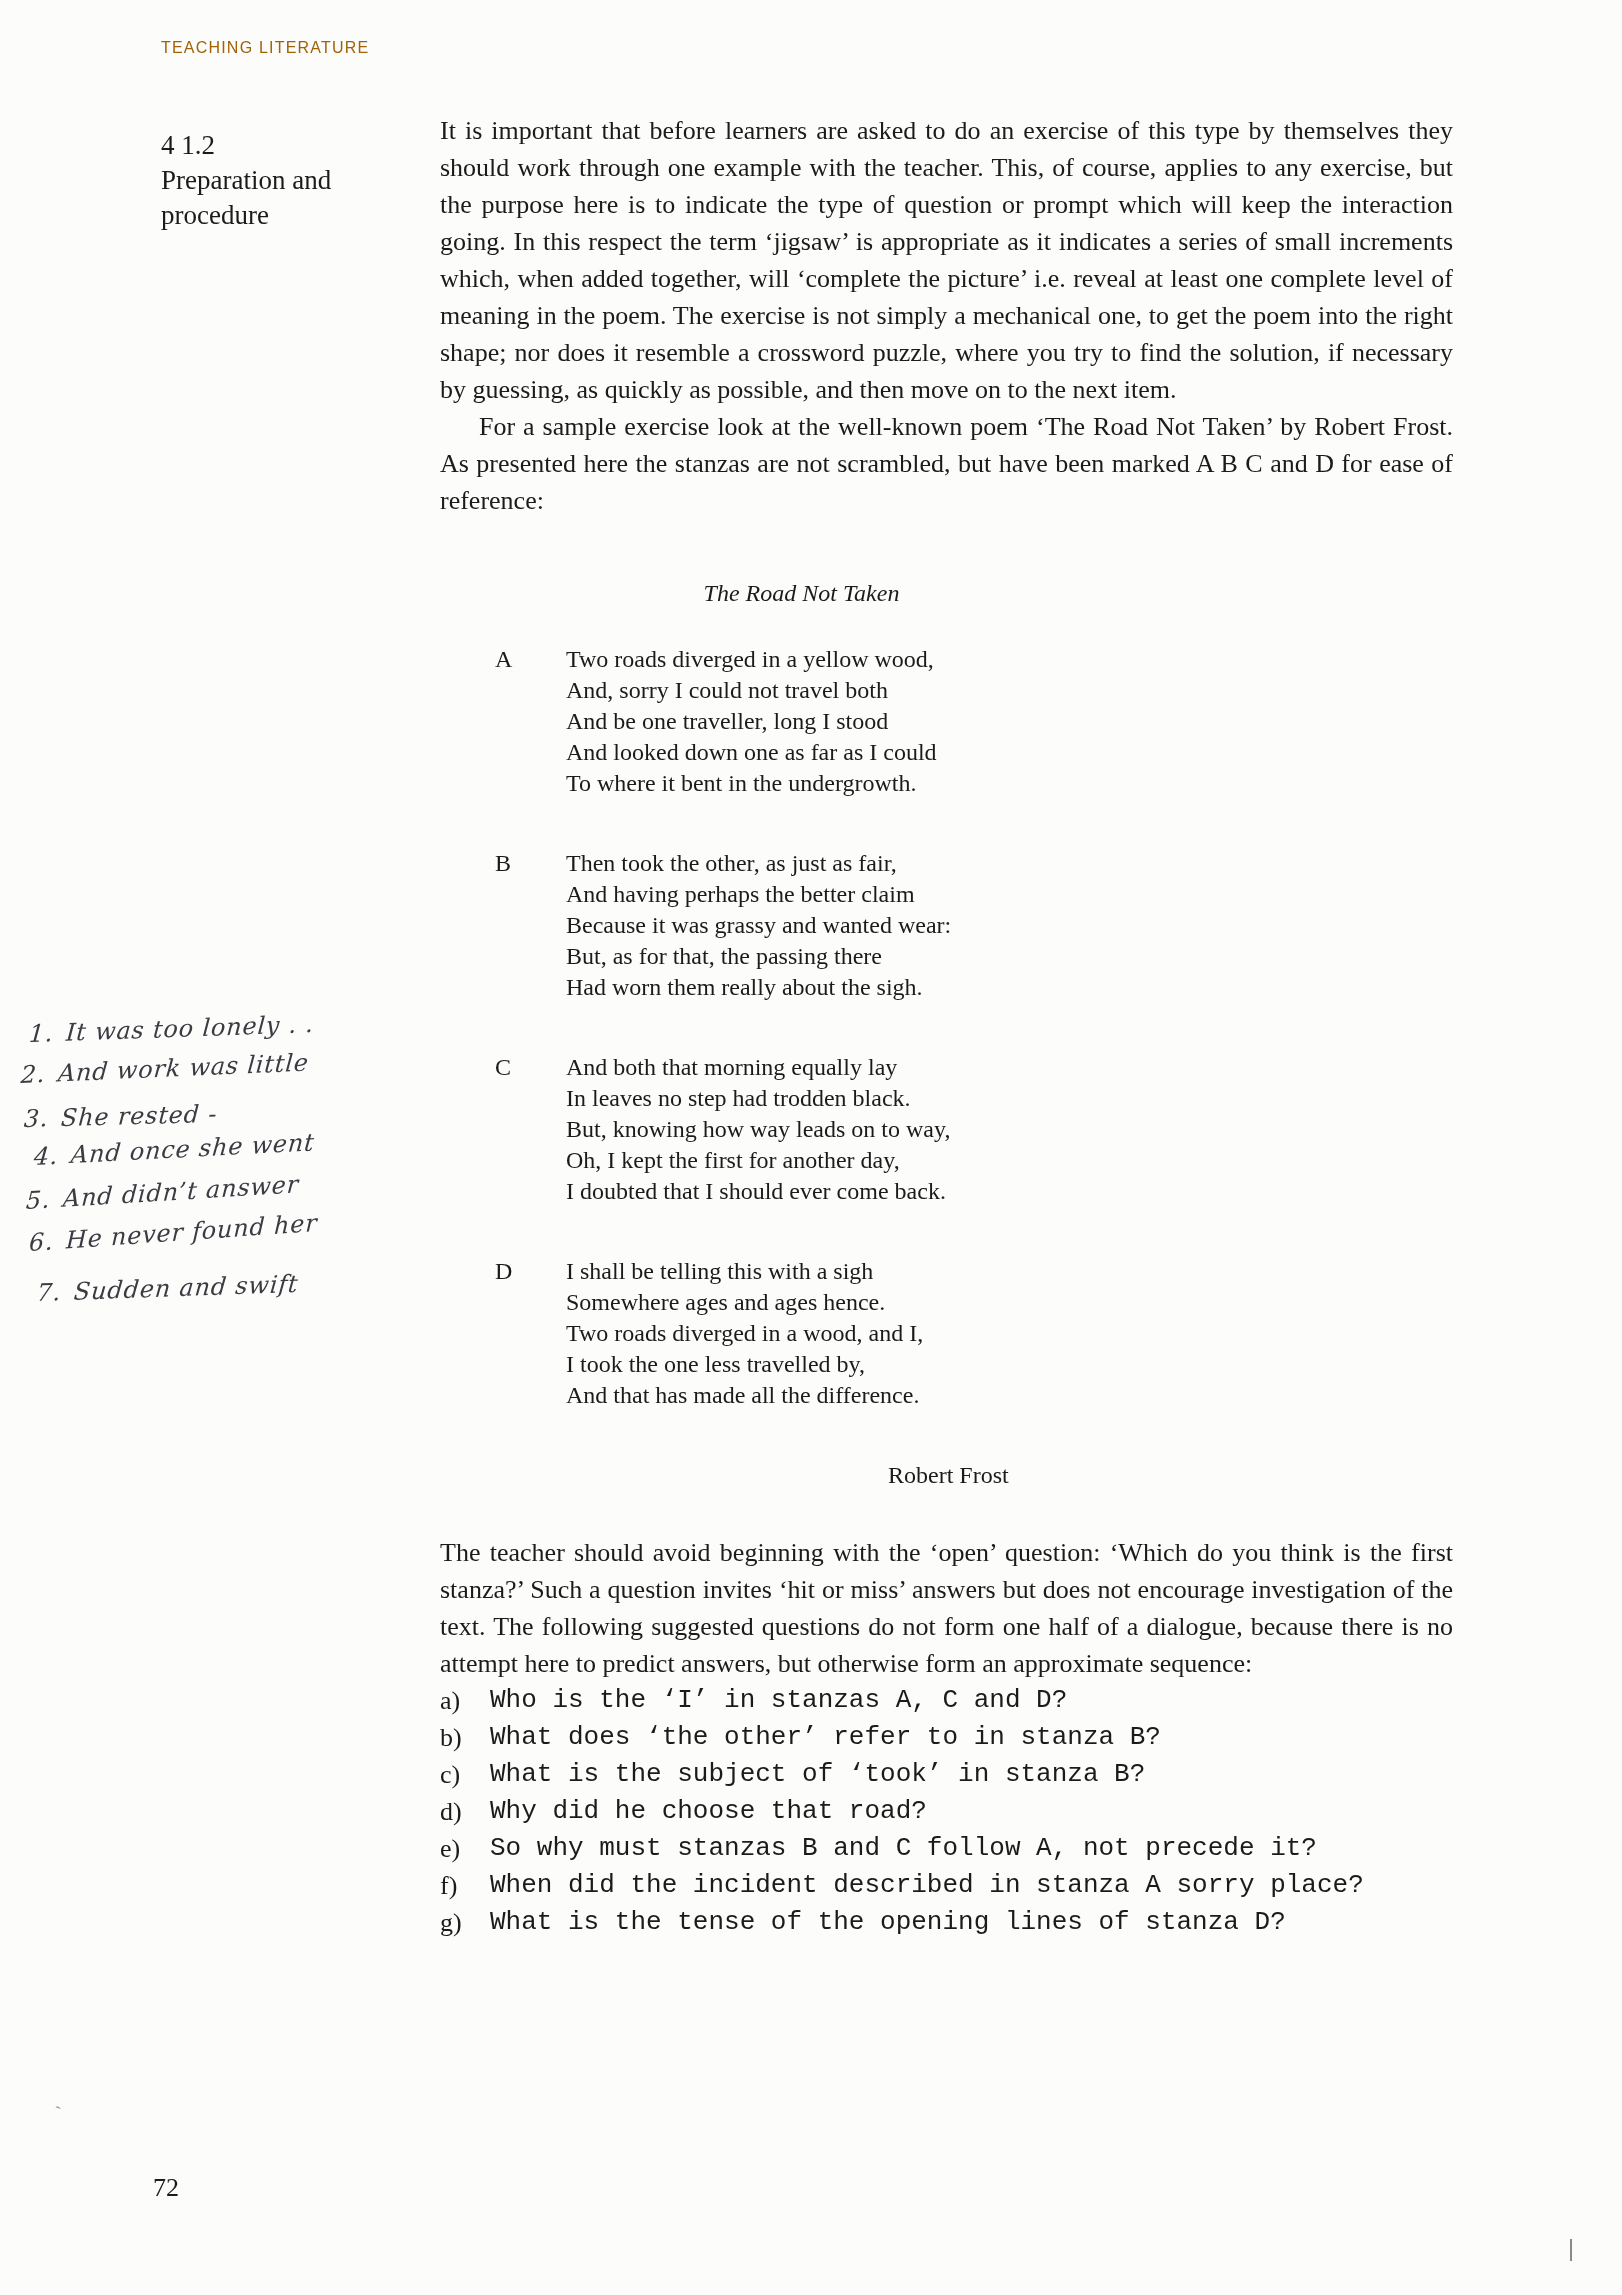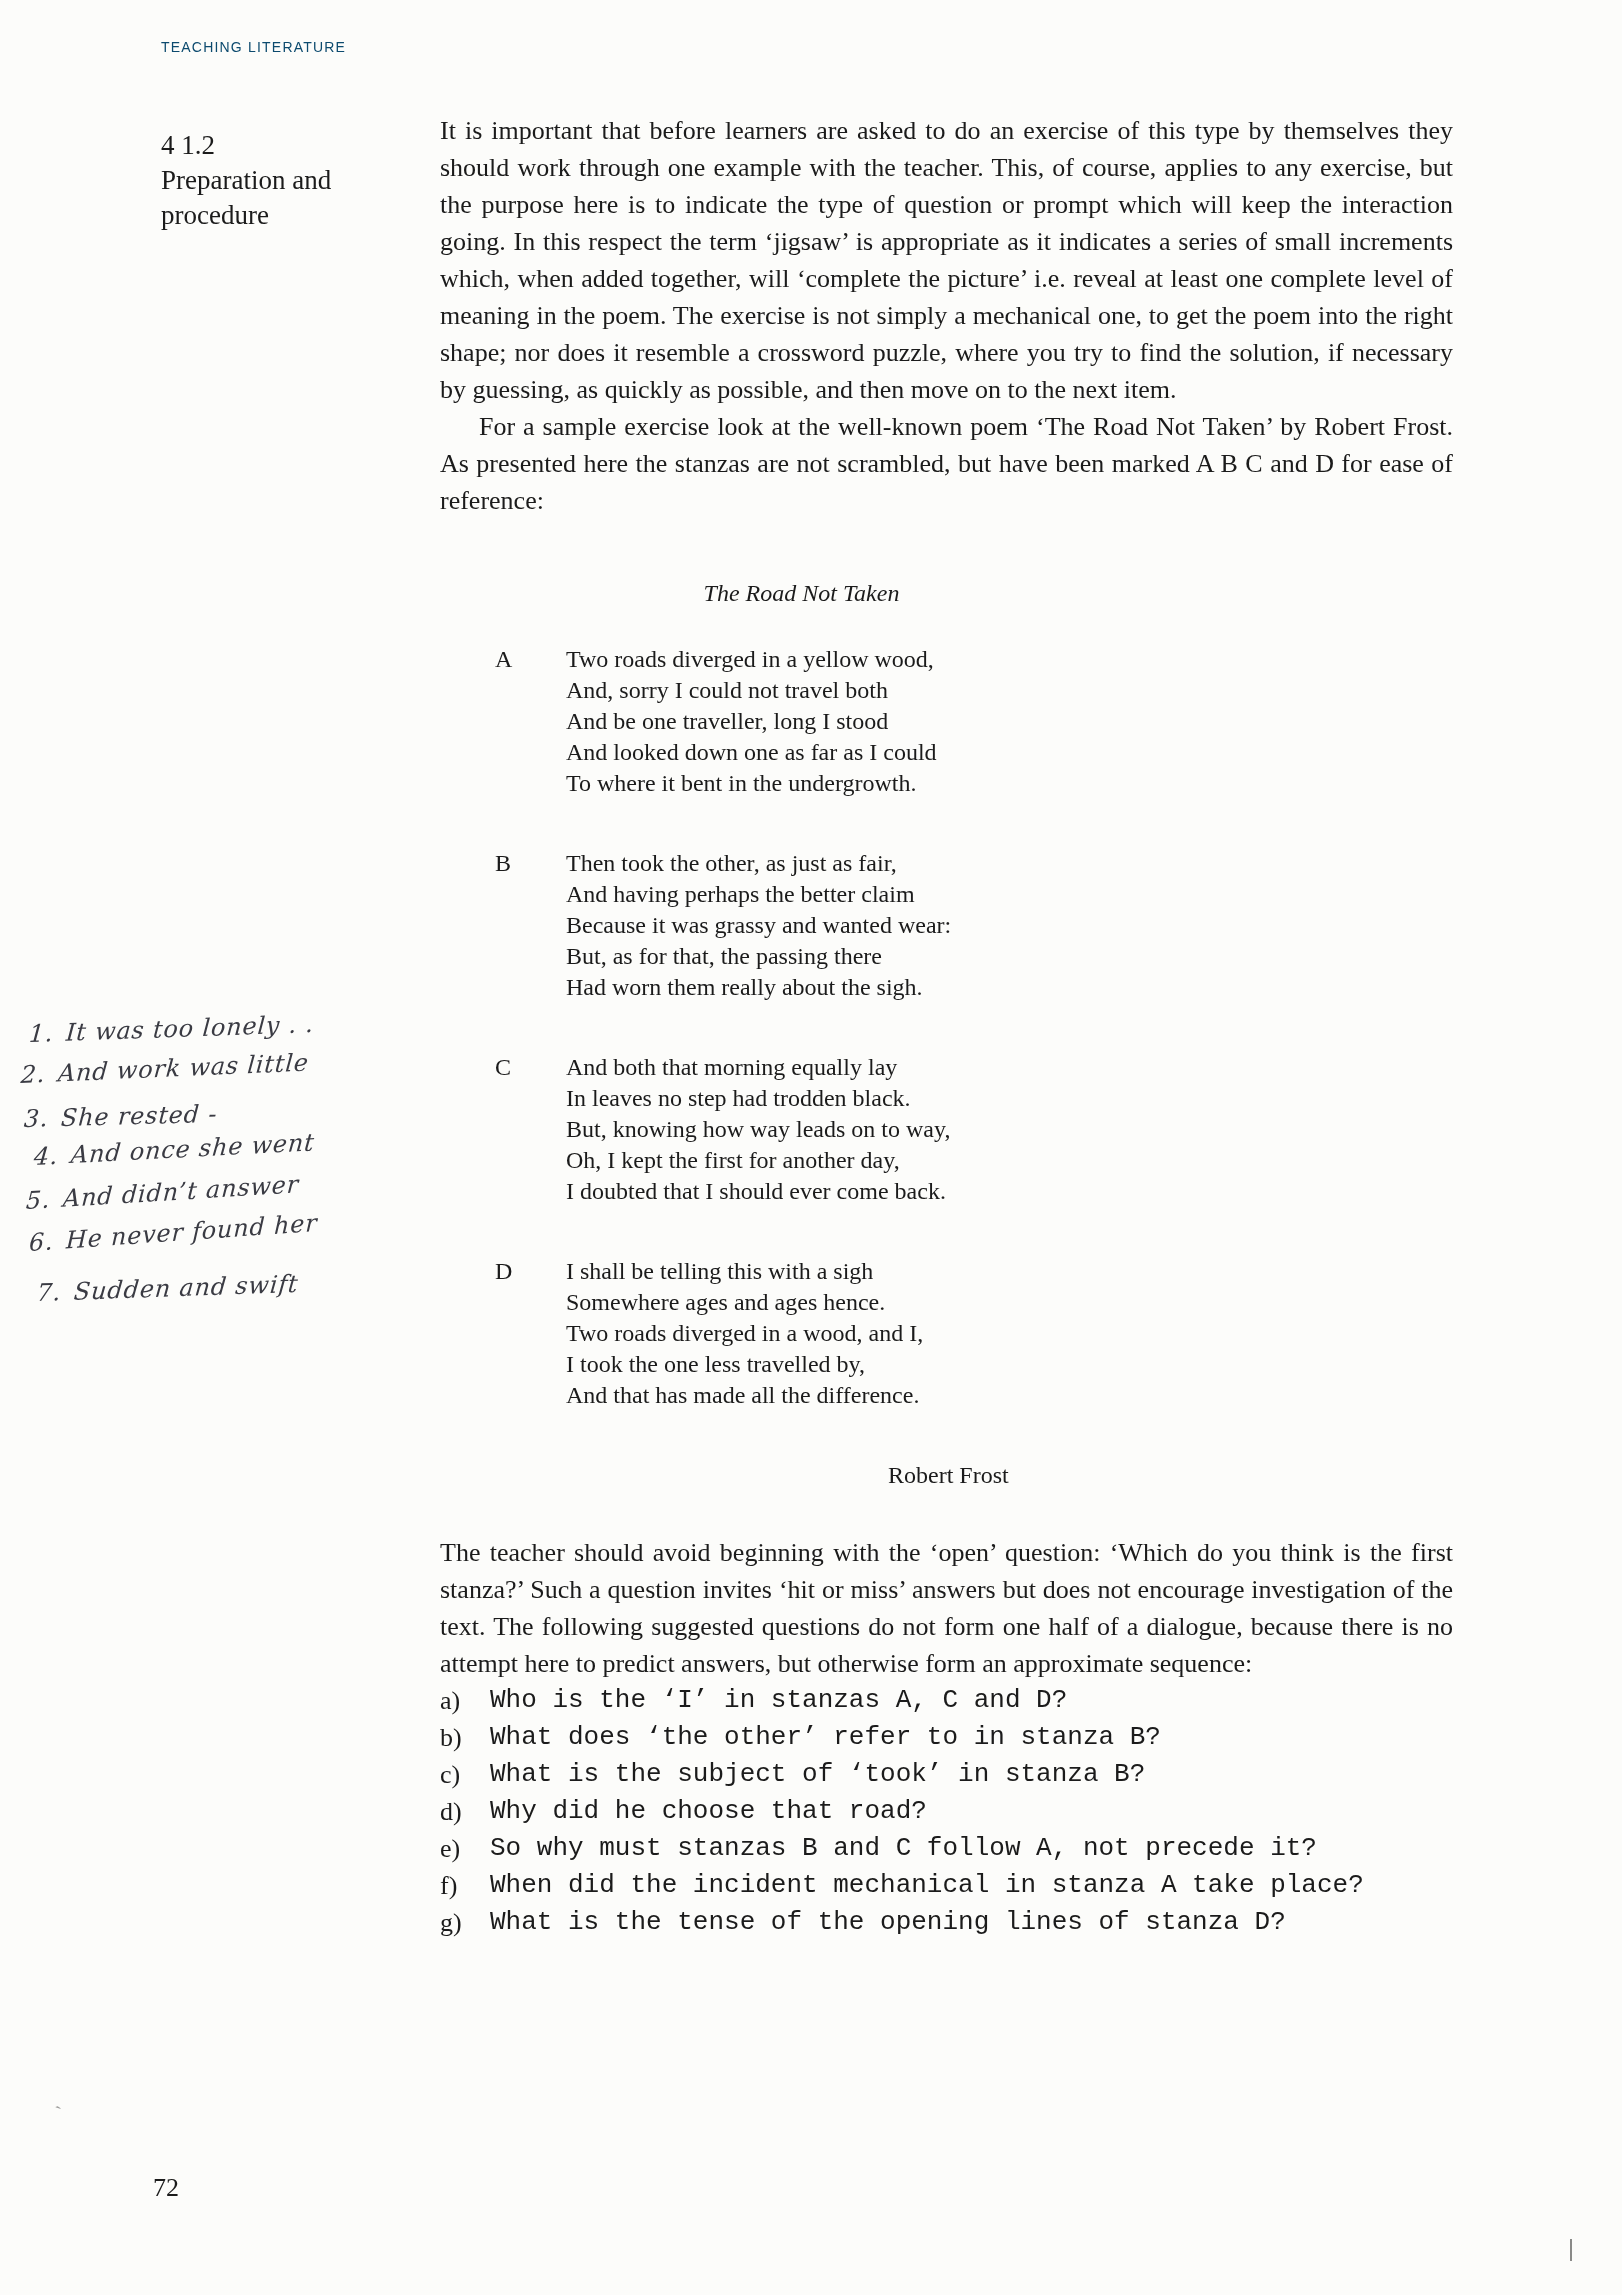--- a/index.html
+++ b/index.html
@@ -10,23 +10,23 @@
     background: #fcfcfa;
     font-family: "Liberation Serif", serif;
     color: #1b1b1b;
     overflow: hidden;
   }
   .running-head {
     position: absolute;
     left: 161px;
     top: 39px;
     font-family: "Liberation Sans", sans-serif;
-    font-size: 14px;
+    font-size: 16px;
     letter-spacing: 1.2px;
-    color: #0c4a6e;
+    color: #a16207;
   }
   .side-label {
     position: absolute;
     left: 161px;
     top: 128px;
     width: 251px;
     font-size: 27px;
     line-height: 35px;
   }
   .main-col {
@@ -196,21 +196,21 @@
       <div class="qrow">
         <span class="qlabel">d)</span>
         <span class="qtext">Why did he choose that road?</span>
       </div>
       <div class="qrow">
         <span class="qlabel">e)</span>
         <span class="qtext">So why must stanzas B and C follow A, not precede it?</span>
       </div>
       <div class="qrow">
         <span class="qlabel">f)</span>
-        <span class="qtext">When did the incident mechanical in stanza A take place?</span>
+        <span class="qtext">When did the incident described in stanza A sorry place?</span>
       </div>
       <div class="qrow">
         <span class="qlabel">g)</span>
         <span class="qtext">What is the tense of the opening lines of stanza D?</span>
       </div>
     </div>
 
   </div>
 
   <div class="margin-notes">

